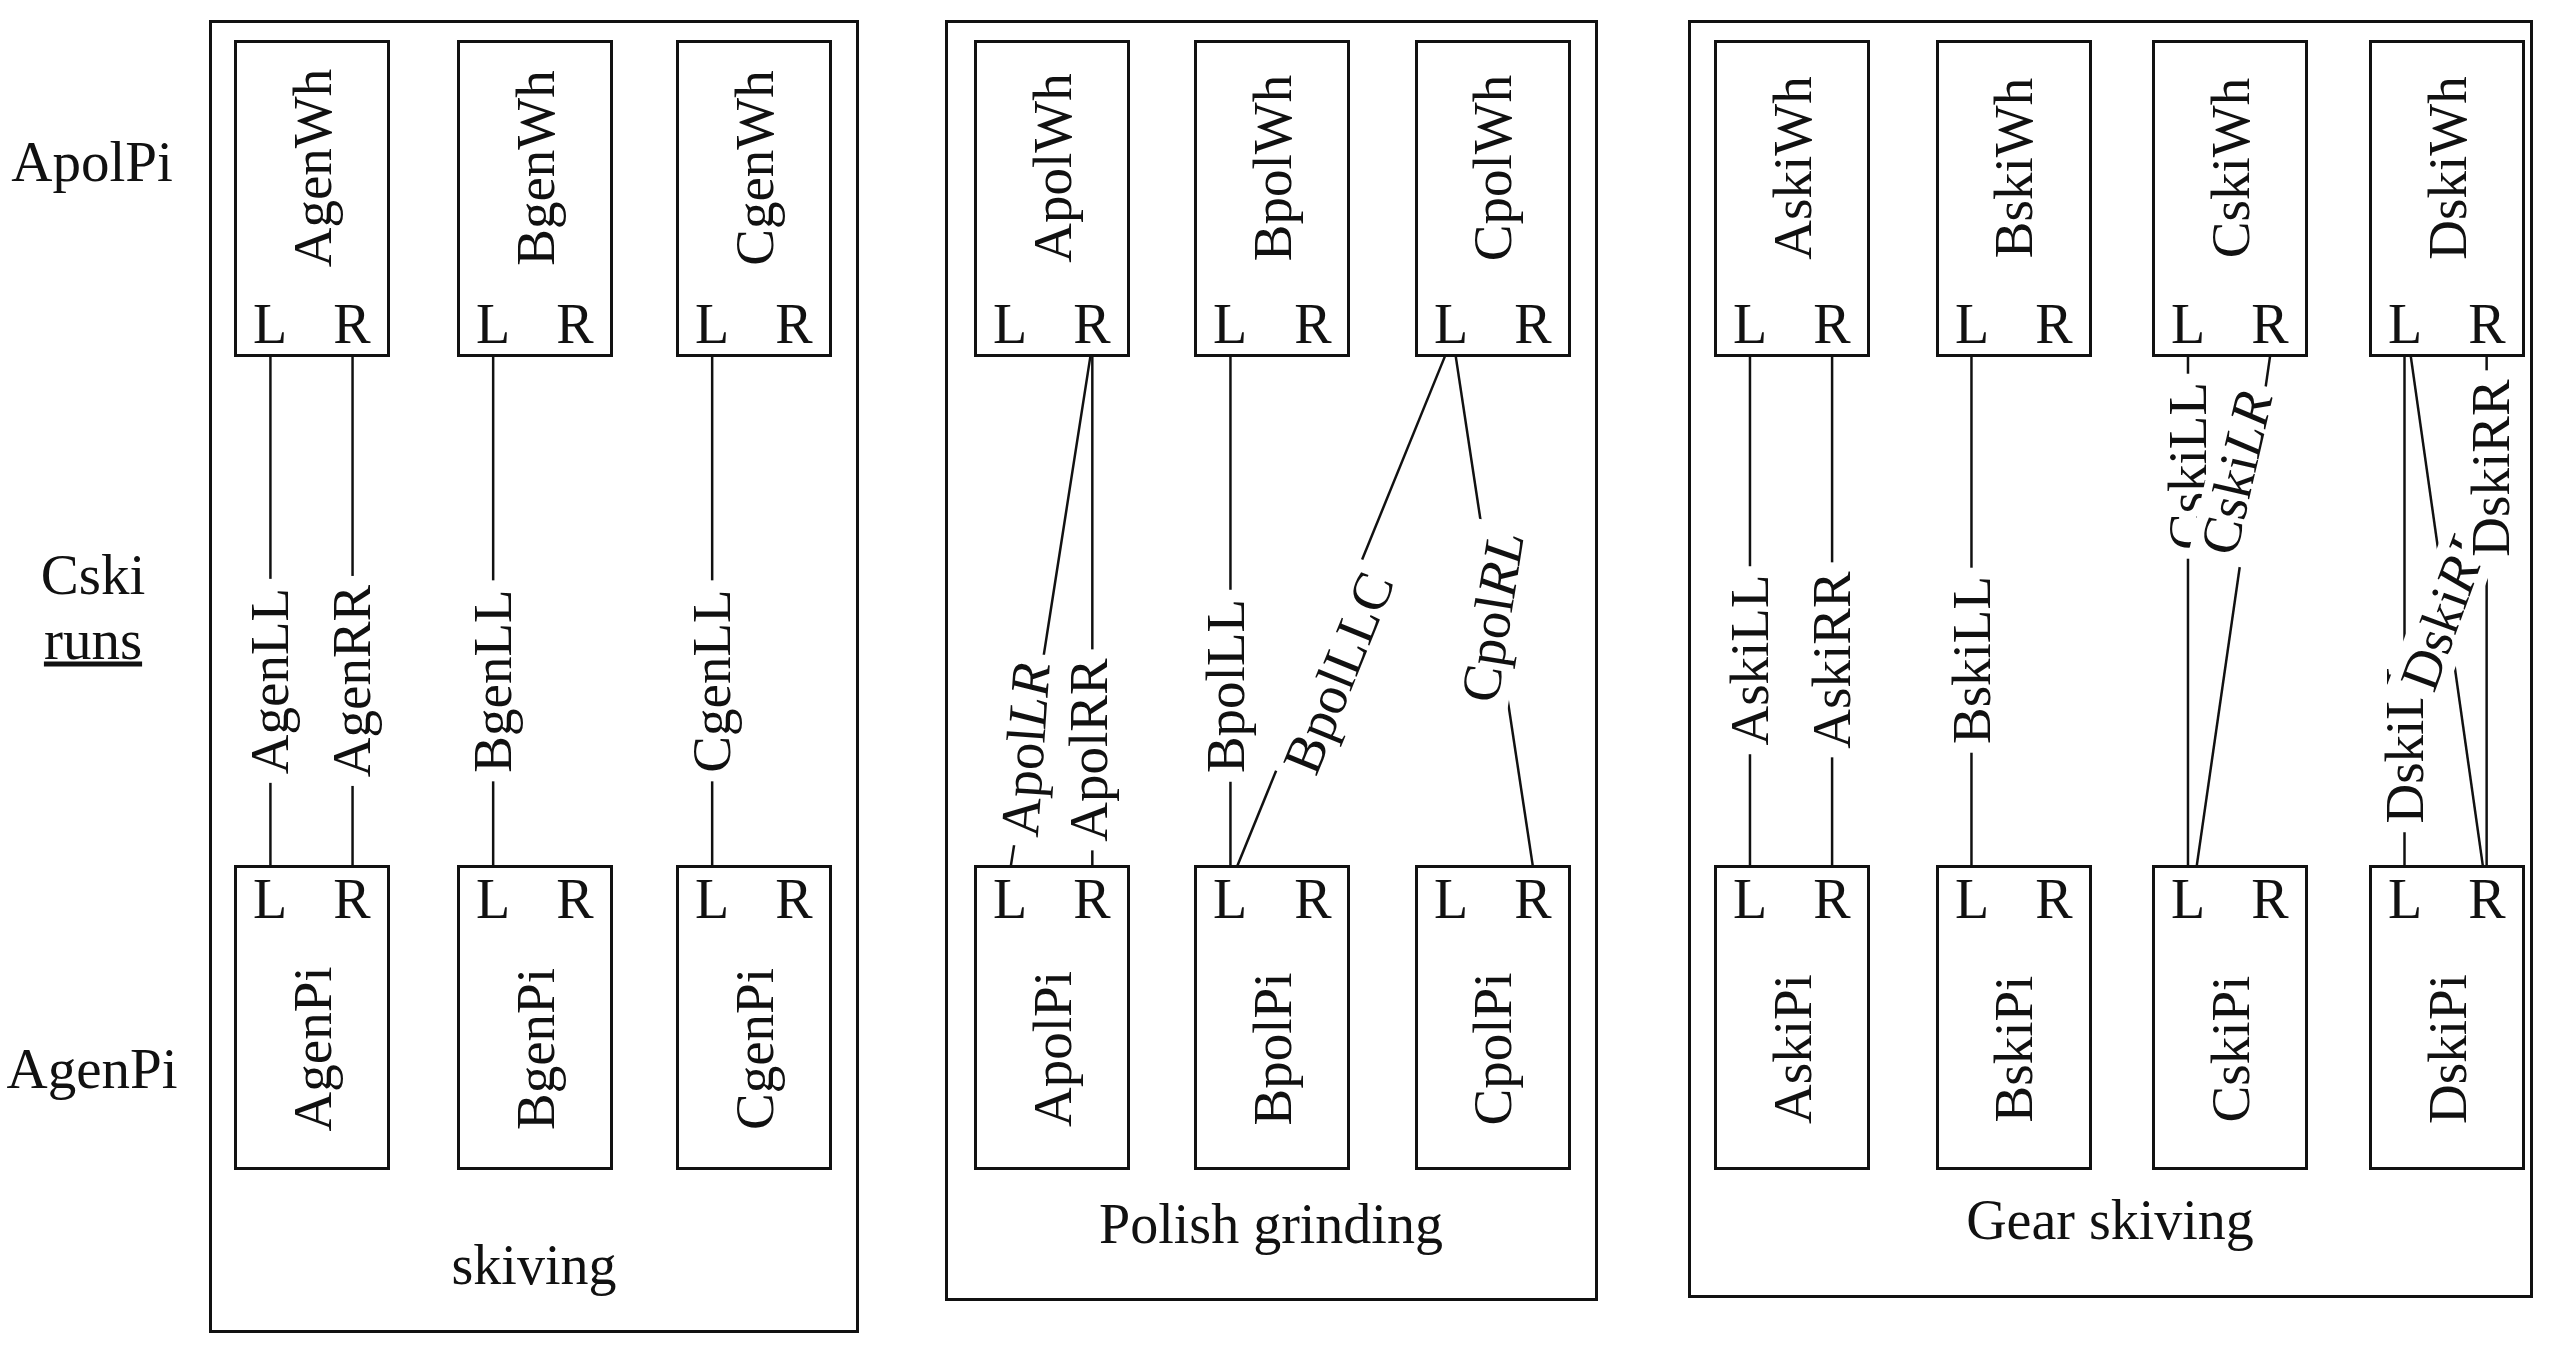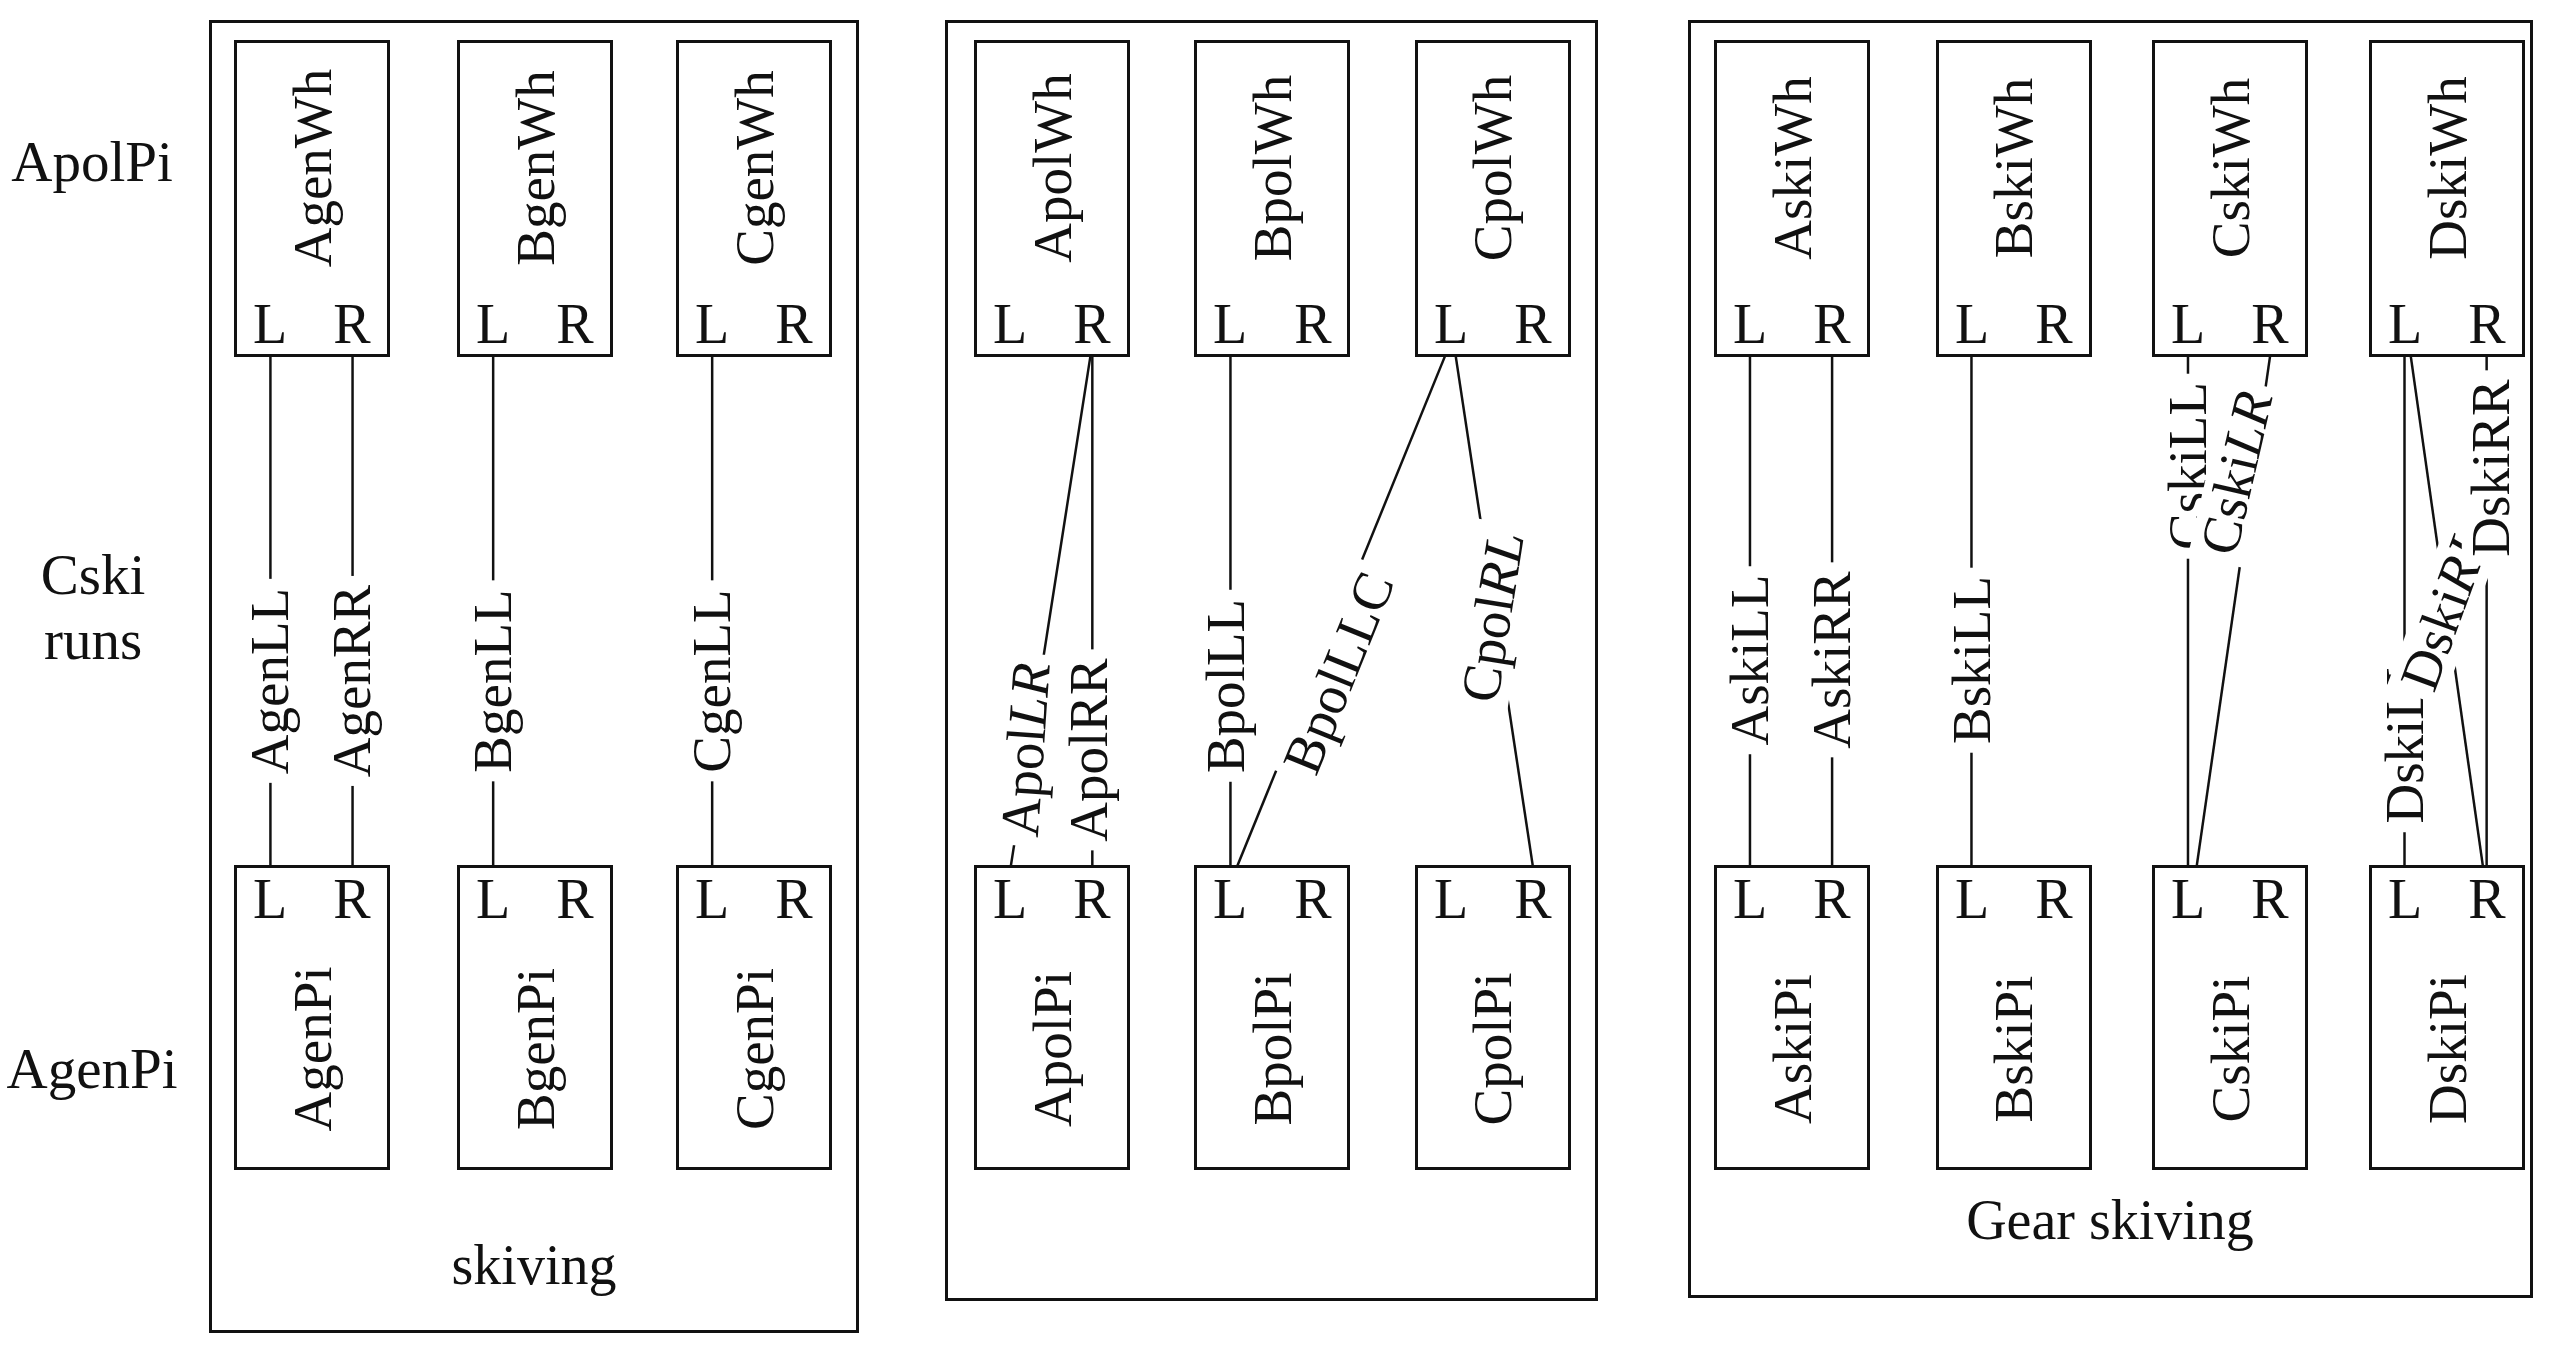--- a/index.html
+++ b/index.html
@@ -34,21 +34,21 @@
       <line x1="2944" y1="572" x2="2944" y2="1392"></line>
       <line x1="3168" y1="572" x2="3168" y2="1392"></line>
       <line x1="3516" y1="572" x2="3516" y2="1392"></line>
       <line x1="3648" y1="572" x2="3530" y2="1392"></line>
       <line x1="3864" y1="572" x2="3864" y2="1392"></line>
       <line x1="3874" y1="572" x2="3990" y2="1392"></line>
       <line x1="3996" y1="572" x2="3996" y2="1392"></line>
     </svg>
 <div class="rowlabel" style="left: 92px; top: 161px;">ApolPi</div>
     <div class="rowlabel" style="left: 93px; top: 574px;">Cski</div>
-    <div class="rowlabel" style="left: 93px; top: 639px;">runs</div>
+    <div class="rowlabel" style="left: 93px; top: 639px; text-decoration: underline;">runs</div>
     <div class="rowlabel" style="left: 92px; top: 1068px;">AgenPi</div>
     <div class="frame" style="left: 209px; top: 20px; width: 650px; height: 1313px;"></div>
     <div class="caption" style="left: 534px; top: 1265px;">skiving</div>
     <div class="nodebox" style="left: 234px; top: 40px; width: 156px; height: 317px;"></div>
     <div class="boxname" style="left: 312px; top: 168px;">AgenWh</div>
     <div class="flank" style="left: 270px; top: 324px;">L</div>
     <div class="flank" style="left: 352px; top: 324px;">R</div>
     <div class="nodebox" style="left: 457px; top: 40px; width: 156px; height: 317px;"></div>
     <div class="boxname" style="left: 535px; top: 168px;">BgenWh</div>
     <div class="flank" style="left: 493px; top: 324px;">L</div>
@@ -67,20 +67,21 @@
     <div class="flank" style="left: 575px; top: 899px;">R</div>
     <div class="nodebox" style="left: 676px; top: 865px; width: 156px; height: 305px;"></div>
     <div class="boxname" style="left: 754px; top: 1049px;">CgenPi</div>
     <div class="flank" style="left: 712px; top: 899px;">L</div>
     <div class="flank" style="left: 794px; top: 899px;">R</div>
     <div class="connlabel" style="left: 270px; top: 681px; transform: translate(-50%, -50%) rotate(-90deg);"><span>AgenLL</span></div>
     <div class="connlabel" style="left: 352px; top: 681px; transform: translate(-50%, -50%) rotate(-90deg);"><span>AgenRR</span></div>
     <div class="connlabel" style="left: 493px; top: 681px; transform: translate(-50%, -50%) rotate(-90deg);"><span>BgenLL</span></div>
     <div class="connlabel" style="left: 712px; top: 681px; transform: translate(-50%, -50%) rotate(-90deg);"><span>CgenLL</span></div>
     <div class="frame" style="left: 945px; top: 20px; width: 653px; height: 1281px;"></div>
+    <div class="caption" style="left: 1271px; top: 1224px;">Polish grinding</div>
     <div class="nodebox" style="left: 974px; top: 40px; width: 156px; height: 317px;"></div>
     <div class="boxname" style="left: 1052px; top: 168px;">ApolWh</div>
     <div class="flank" style="left: 1010px; top: 324px;">L</div>
     <div class="flank" style="left: 1092px; top: 324px;">R</div>
     <div class="nodebox" style="left: 1194px; top: 40px; width: 156px; height: 317px;"></div>
     <div class="boxname" style="left: 1272px; top: 168px;">BpolWh</div>
     <div class="flank" style="left: 1230px; top: 324px;">L</div>
     <div class="flank" style="left: 1313px; top: 324px;">R</div>
     <div class="nodebox" style="left: 1415px; top: 40px; width: 156px; height: 317px;"></div>
     <div class="boxname" style="left: 1492px; top: 168px;">CpolWh</div>

